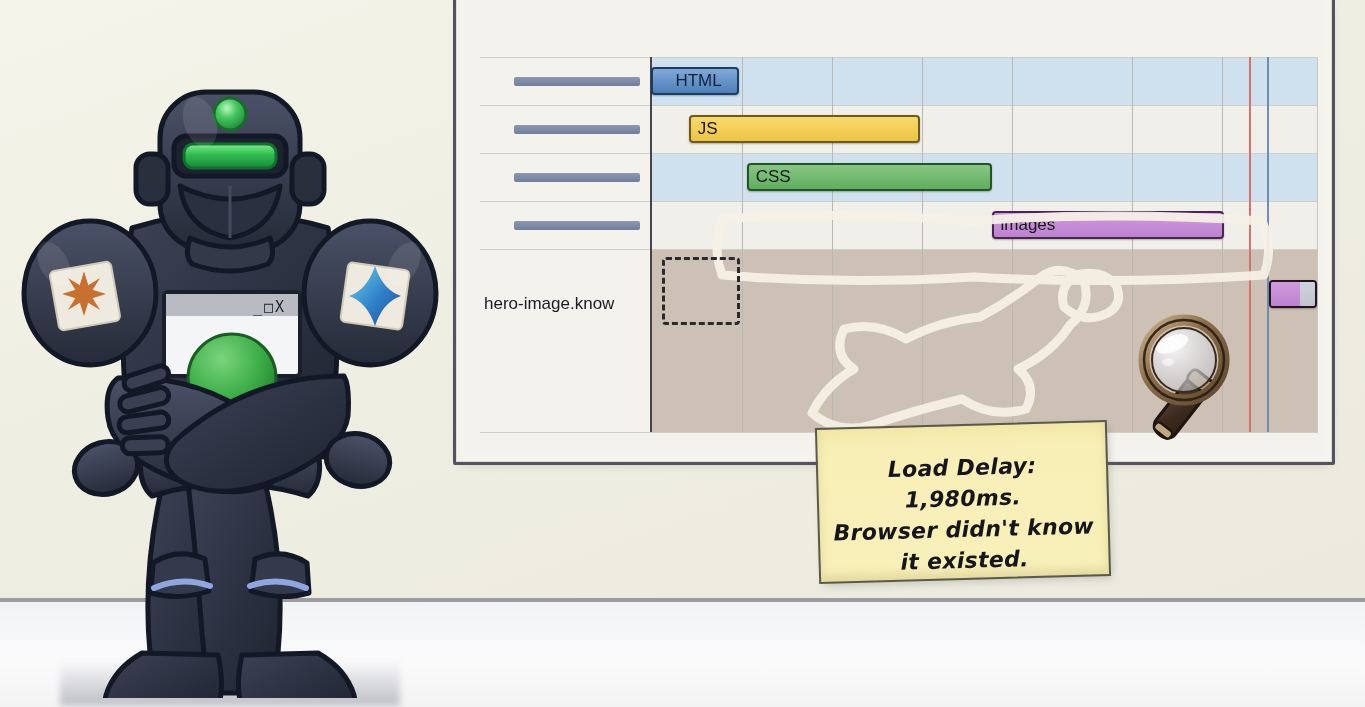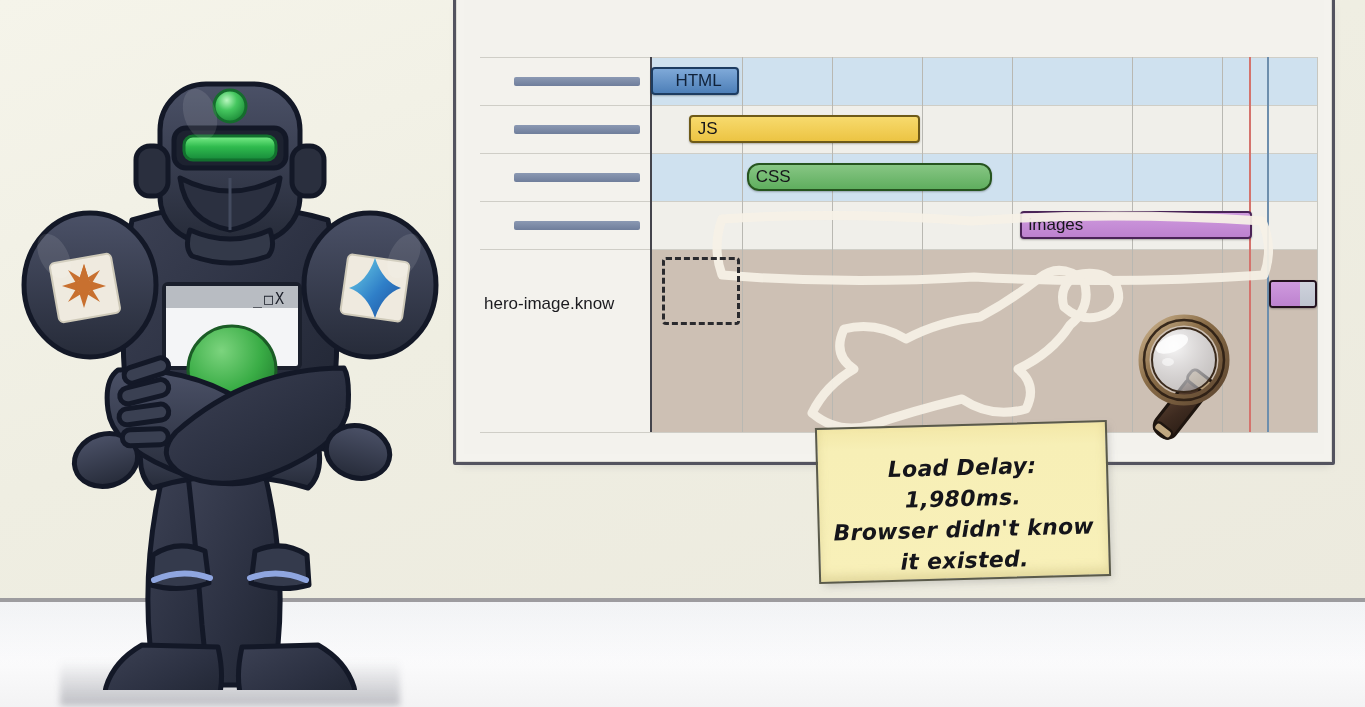--- a/index.html
+++ b/index.html
@@ -79,21 +79,21 @@
   
   .bar{
     position:absolute;height:28px;border-radius:4px;
     box-sizing:border-box;display:flex;align-items:center;
     padding-left:7px;font-size:17px;color:#16161a;
     box-shadow:0 1px 2px rgba(0,0,0,.28);
   }
   .bar.html{background:linear-gradient(180deg,#7fa9d8,#4d7fb8);border:2px solid #1d3c61;color:#10223a;justify-content:center;}
   .bar.js{background:linear-gradient(180deg,#f7da6d,#ecc443);border:2px solid #6e5a18;}
   .bar.css{background:linear-gradient(180deg,#87c684,#5fae5e);border:2px solid #26541f;}
-  .bar.img{background:linear-gradient(180deg,#cf9ade,#bd82cf);border:2px solid #4a2357;margin-left:28px;}
+  .bar.img{background:linear-gradient(180deg,#cf9ade,#bd82cf);border:2px solid #4a2357;}
   .bar.hero{
     border:2px solid #24121f;padding:0;overflow:hidden;
     background:#c4c8d2;
   }
   .bar.hero .seg-p{position:absolute;left:0;top:0;bottom:0;width:66%;
     background:linear-gradient(180deg,#cf9ade,#bd82cf);}
   .bar.hero .seg-g{position:absolute;right:0;top:0;bottom:0;width:34%;
     background:linear-gradient(180deg,#ced2dc,#bfc4cf);}
 
   .placeholder-box{
@@ -119,21 +119,21 @@
     box-shadow:inset 0 -6px 10px rgba(190,175,110,.35);
   }
   .note-text{
     position:absolute;left:0;top:26px;width:100%;
     text-align:center;font-family:"DejaVu Sans",sans-serif;
     font-style:italic;font-weight:bold;font-size:22px;line-height:31px;
     color:#15151a;letter-spacing:.3px;padding:0 12px;box-sizing:border-box;
   }
 
   
-  .robot{position:absolute;left:14px;top:70px;width:430px;height:620px;}
+  .robot{position:absolute;left:14px;top:78px;width:430px;height:620px;}
   .robot-reflect{
     position:absolute;left:60px;top:660px;width:340px;height:46px;
     background:linear-gradient(180deg,rgba(40,44,62,.26),rgba(40,44,62,0));
     filter:blur(3px);transform:scaleY(-1);
   }
 </style>
 </head>
 <body>
 
 <div id="scene">
@@ -319,21 +319,21 @@
             <div class="ph-bar" style="left: 34px; top: 164px; width: 126px;"></div>
             <div class="file-label" style="left: 4px; top: 237px;">hero-image.know</div>
           </div>
         <div id="wf-bars">
             <div class="bar html" style="left: 171.334px; width: 87.377px; top: 10px;">
               <span>HTML</span>
             </div>
             <div class="bar js" style="left: 208.686px; width: 231.449px; top: 58px;">
               <span>JS</span>
             </div>
-            <div class="bar css" style="left: 266.715px; width: 245.456px; top: 106px; border-radius: 12px;">
+            <div class="bar css" style="left: 266.715px; width: 245.456px; top: 106px;">
               <span>CSS</span>
             </div>
             <div class="bar img" style="left: 511.504px; width: 232.116px; top: 154px;">
               <span>images</span>
             </div>
             <div class="bar hero" style="left: 788.976px; width: 48.024px; top: 223px;">
               <div class="seg-p"></div>
               <div class="seg-g"></div>
             </div>
           </div>

